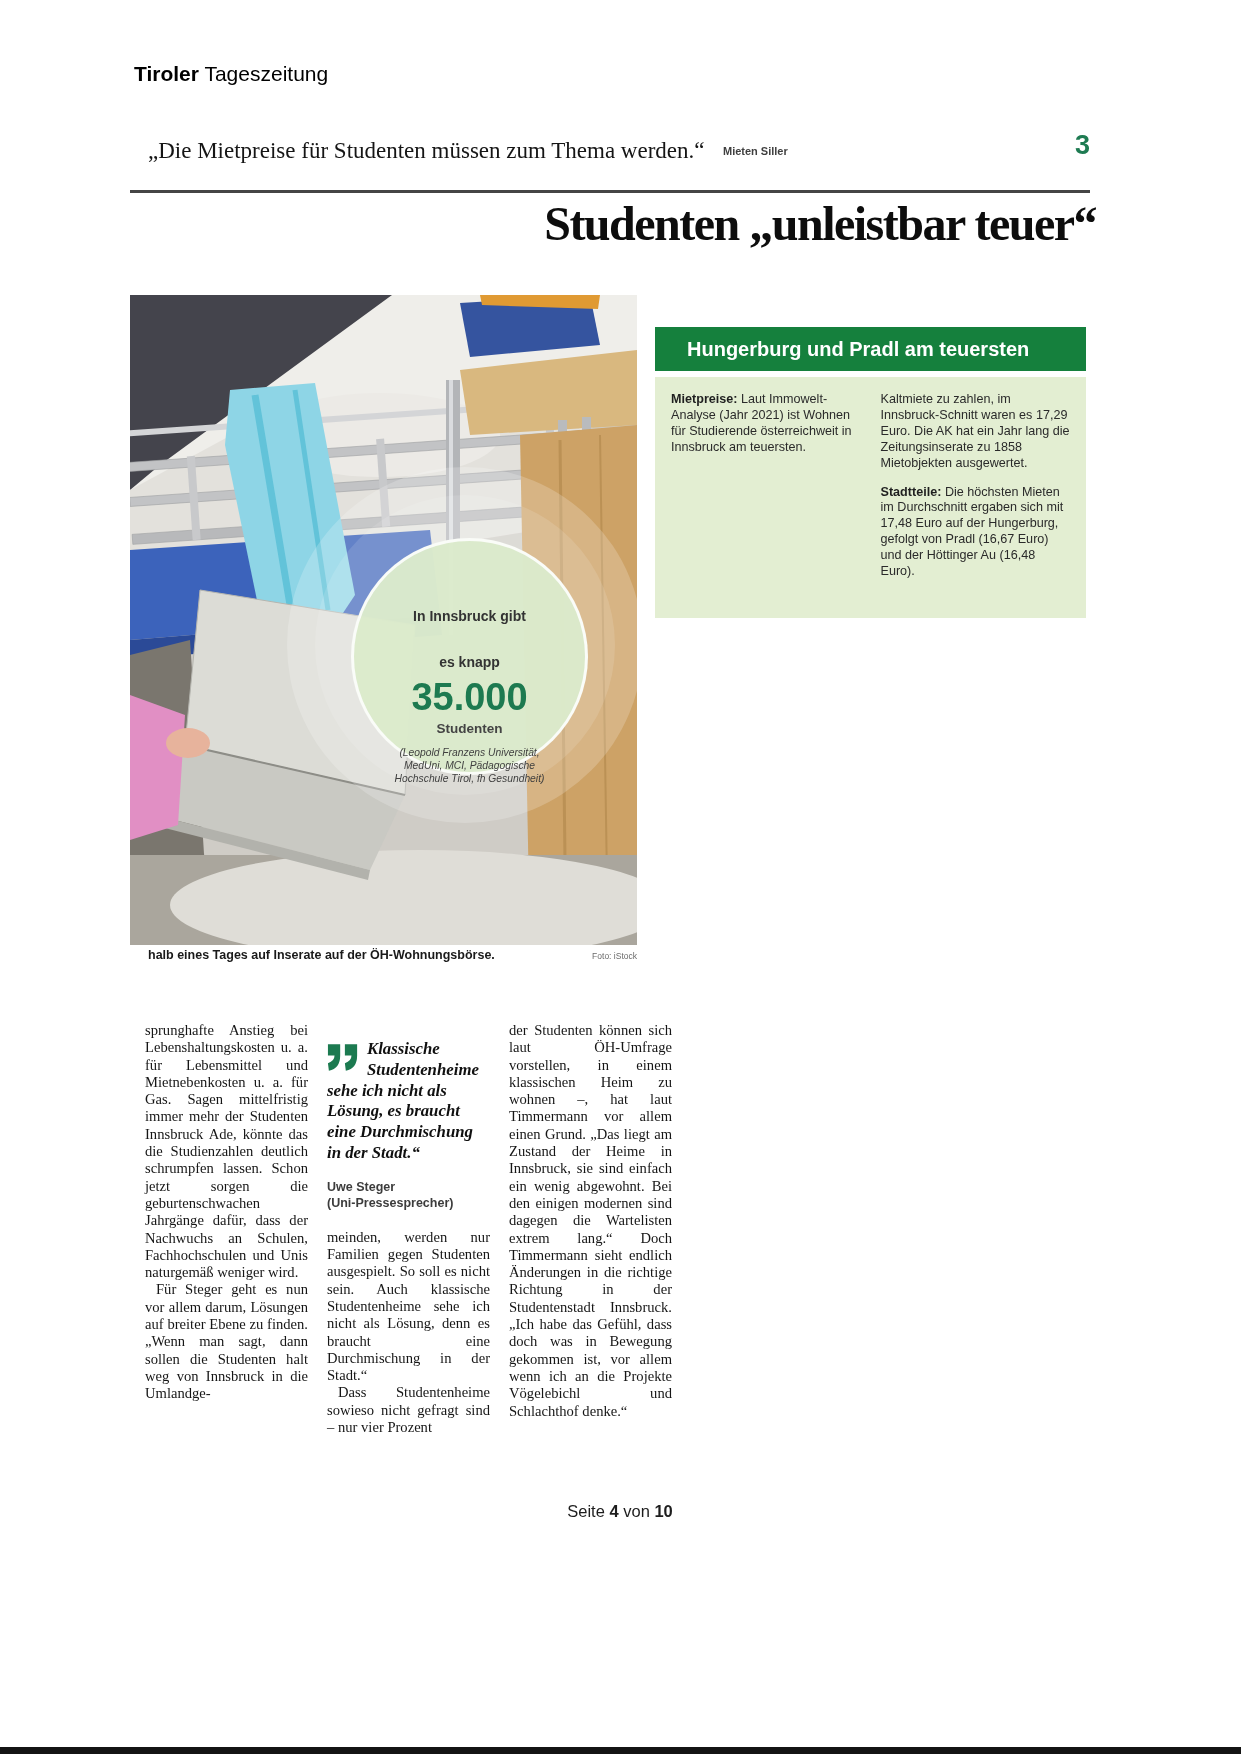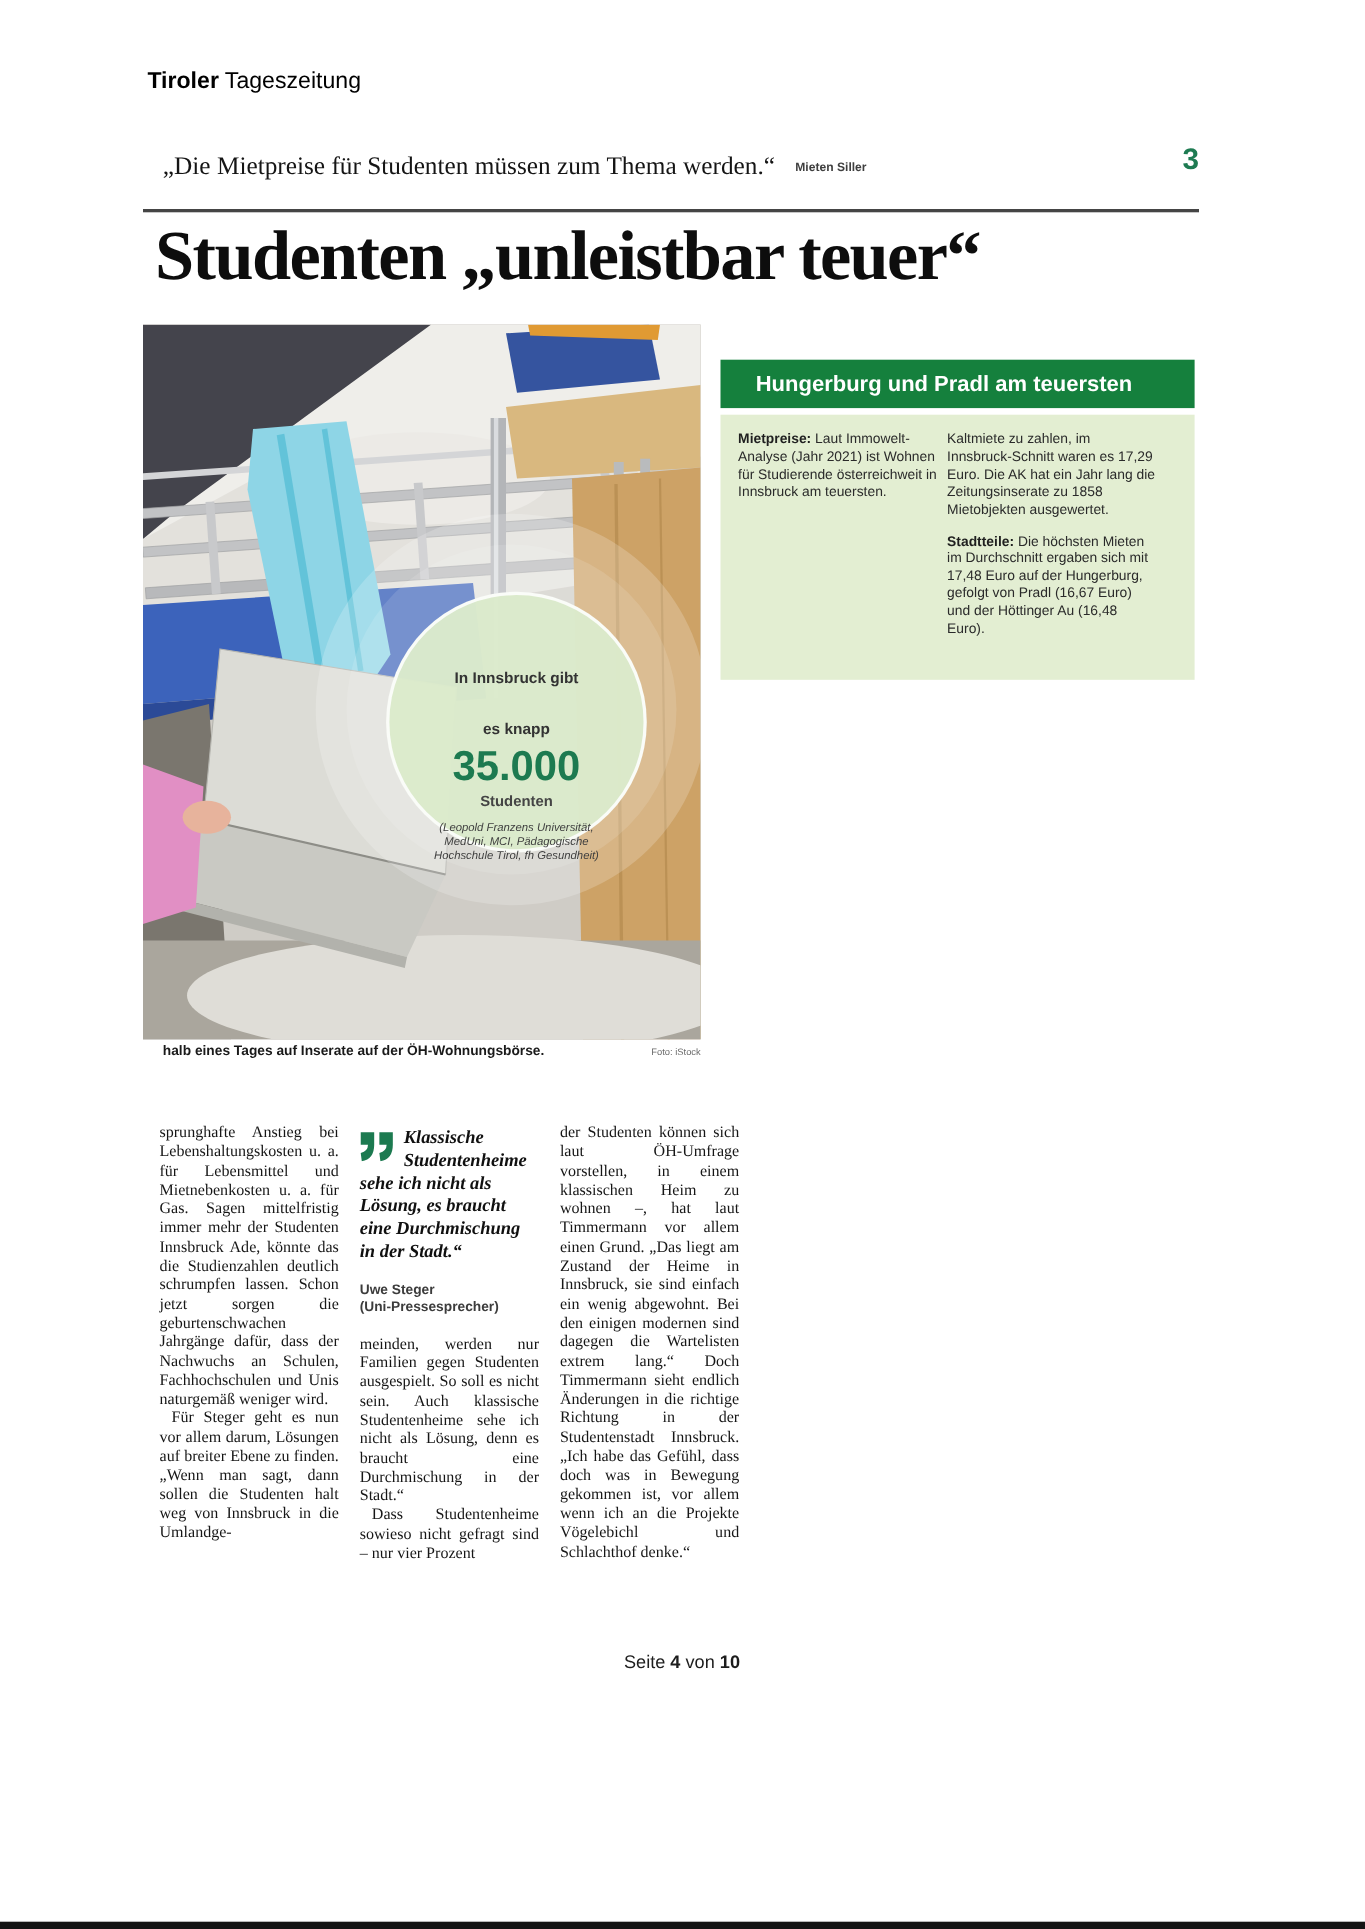--- a/index.html
+++ b/index.html
@@ -12,54 +12,54 @@
   .masthead .b { font-weight:700; }
   
   .kicker { position:absolute; left:148px; top:138px; white-space:nowrap; }
   .kicker-quote { font-family:"Liberation Serif", serif; font-size:23px; color:#151515; }
   .kicker-author { font-size:11px; font-weight:700; color:#3f3f3f; margin-left:14px; position:relative; top:-3px; }
   .pageno { position:absolute; left:1030px; top:130px; width:60px; text-align:right;
             font-size:27px; font-weight:700; color:#1e7b52; }
   .rule { position:absolute; left:130px; top:190px; width:960px; height:3px; background:#454545; }
   
   .headline { position:absolute; left:141px; top:196px; width:955px; margin:0;
-    font-family:"Liberation Serif", serif; font-size:64px; font-weight:700;
-    color:#0d0d0d; letter-spacing:-1.5px; white-space:nowrap; }
+    font-family:"Liberation Serif", serif; font-size:48px; font-weight:700;
+    color:#0d0d0d; letter-spacing:-1.5px; white-space:nowrap;text-align:right; }
   
   .photo { position:absolute; left:130px; top:295px; width:507px; height:650px; overflow:hidden; background:#cfccc6; }
   .photo svg { position:absolute; left:0; top:0; }
   .badge { position:absolute; left:221px; top:243px; width:237px; height:237px;
     border-radius:50%; background:rgba(219,234,203,0.97); border:3px solid rgba(255,255,255,0.85);
     box-sizing:border-box; text-align:center; padding-top:38px; }
   .b-line1,.b-line2 { font-size:14px; font-weight:700; color:#333; line-height:18px;margin-top:28px; }
   .b-number { font-size:38px; font-weight:700; color:#1d7a50; line-height:42px; margin-top:5px; }
   .b-line3 { font-size:13.5px; font-weight:700; color:#444; margin-top:3px; }
   .b-source { margin-top:10px; font-size:10.3px; line-height:13px; font-style:italic; color:#3f3f3f; padding:0 30px; }
   
   .caption-row { position:absolute; left:148px; top:948px; width:489px; display:flex;
     justify-content:space-between; align-items:baseline; }
   .caption { font-size:12.5px; font-weight:700; color:#1a1a1a; }
   .credit { font-size:8.5px; color:#6b6b6b; }
   
   .infobox { position:absolute; left:655px; top:327px; width:431px; }
   .infobox-header { height:44px; line-height:44px; background:#15803d; color:#fff;
     font-size:20px; font-weight:700; padding-left:32px; }
   .infobox-body { margin-top:6px; background:#e3eed2; padding:15px 16px 14px; height:241px;
-    box-sizing:border-box; display:flex; overflow:hidden; }
+    box-sizing:border-box; display:flex; gap:20px; overflow:hidden; }
   .ib-col { width:190px; }
   .ib-col p { margin:0 0 13px; font-size:12.6px; line-height:15.9px; color:#2a2a2a; }
   .ib-col b { font-weight:700; color:#1f1f1f; }
   
   .article { position:absolute; left:145px; top:1022px; width:528px; display:flex; gap:19px; }
   .col { width:163px; }
   .col p { margin:0; text-align:justify; font-family:"Liberation Serif", serif;
     font-size:14.6px; line-height:17.3px; color:#161616; }
   .col p.indent { text-indent:11px; }
   
-  .pullquote { margin:2px 0 18px; }
+  .pullquote { margin:17px 0 18px; }
   .q-text { font-family:"Liberation Serif", serif; font-style:italic; font-weight:700;
     font-size:16.8px; line-height:20.8px; color:#101010; }
   .q-icon { float:left; margin:5px 8px 2px 0; }
   .q-author { margin-top:15px; font-size:12.5px; font-weight:700; color:#3c3c3c; line-height:16px; }
   .q-role { font-size:12.5px; font-weight:700; color:#3c3c3c; line-height:16px; }
   
   .footer { position:absolute; left:440px; top:1502px; width:360px; text-align:center;
     font-size:16.5px; color:#1d1d1d; }
   .footer b { font-weight:700; }
   .bottom-edge { position:absolute; left:0; top:1747px; width:1241px; height:7px; background:#141414; }

